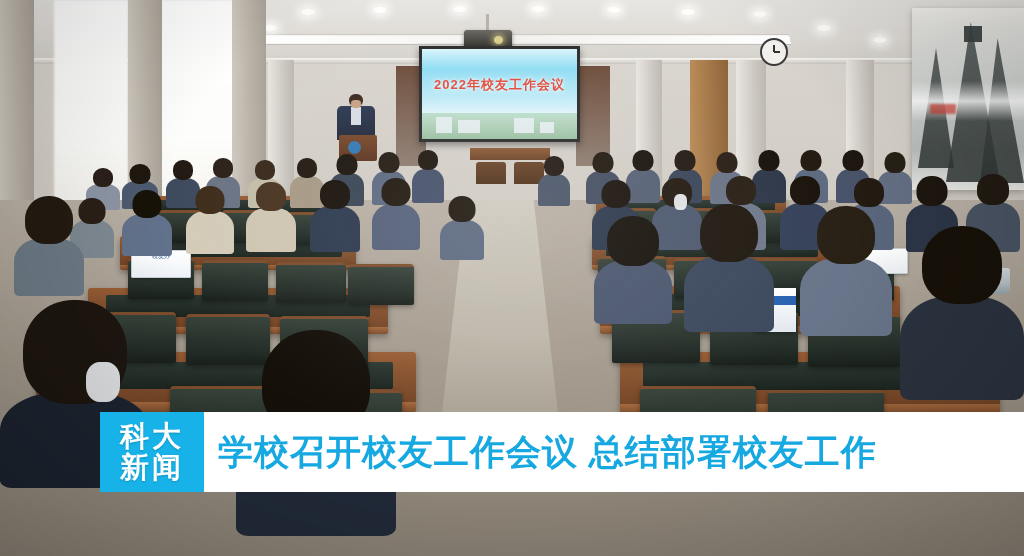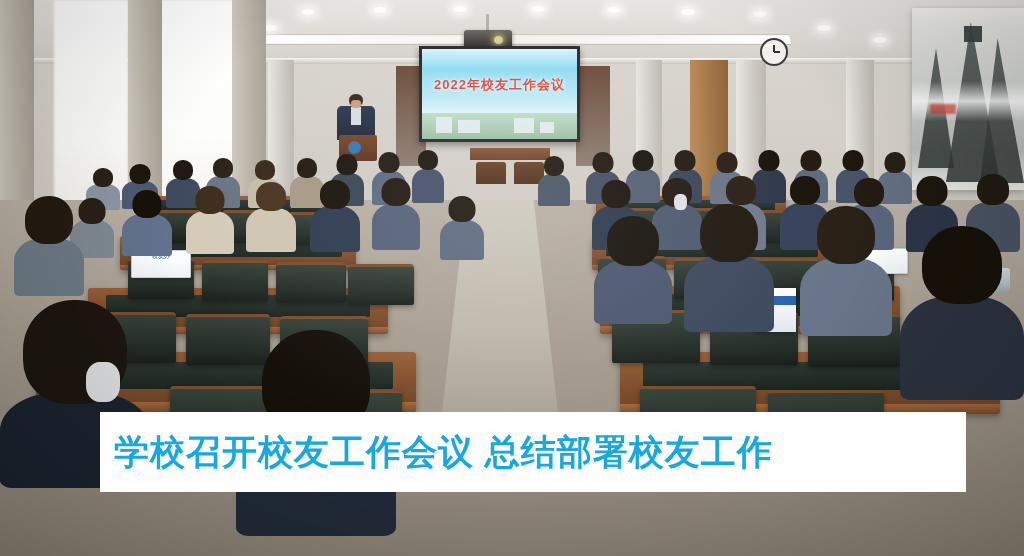--- a/index.html
+++ b/index.html
@@ -599,17 +599,21 @@
     <div class="person" style="left:440px; top:196px; width:44px; height:60px;">
       <div class="body" style="top:24px; width:44px; height:40px; background:#5d6a80;"></div>
       <div class="head" style="top:0;    width:27px; height:26px; background:#201910;"></div>
     </div>
 
     <div class="grade"></div>
   </div>
 
   <div class="lower-third">
     <div class="lt-row">
+      <div class="lt-logo">
+        <span>科大</span>
+        <span>新闻</span>
+      </div>
       <div class="lt-headline">学校召开校友工作会议  总结部署校友工作</div>
     </div>
   </div>
 
 </div>
 
 </body></html>

